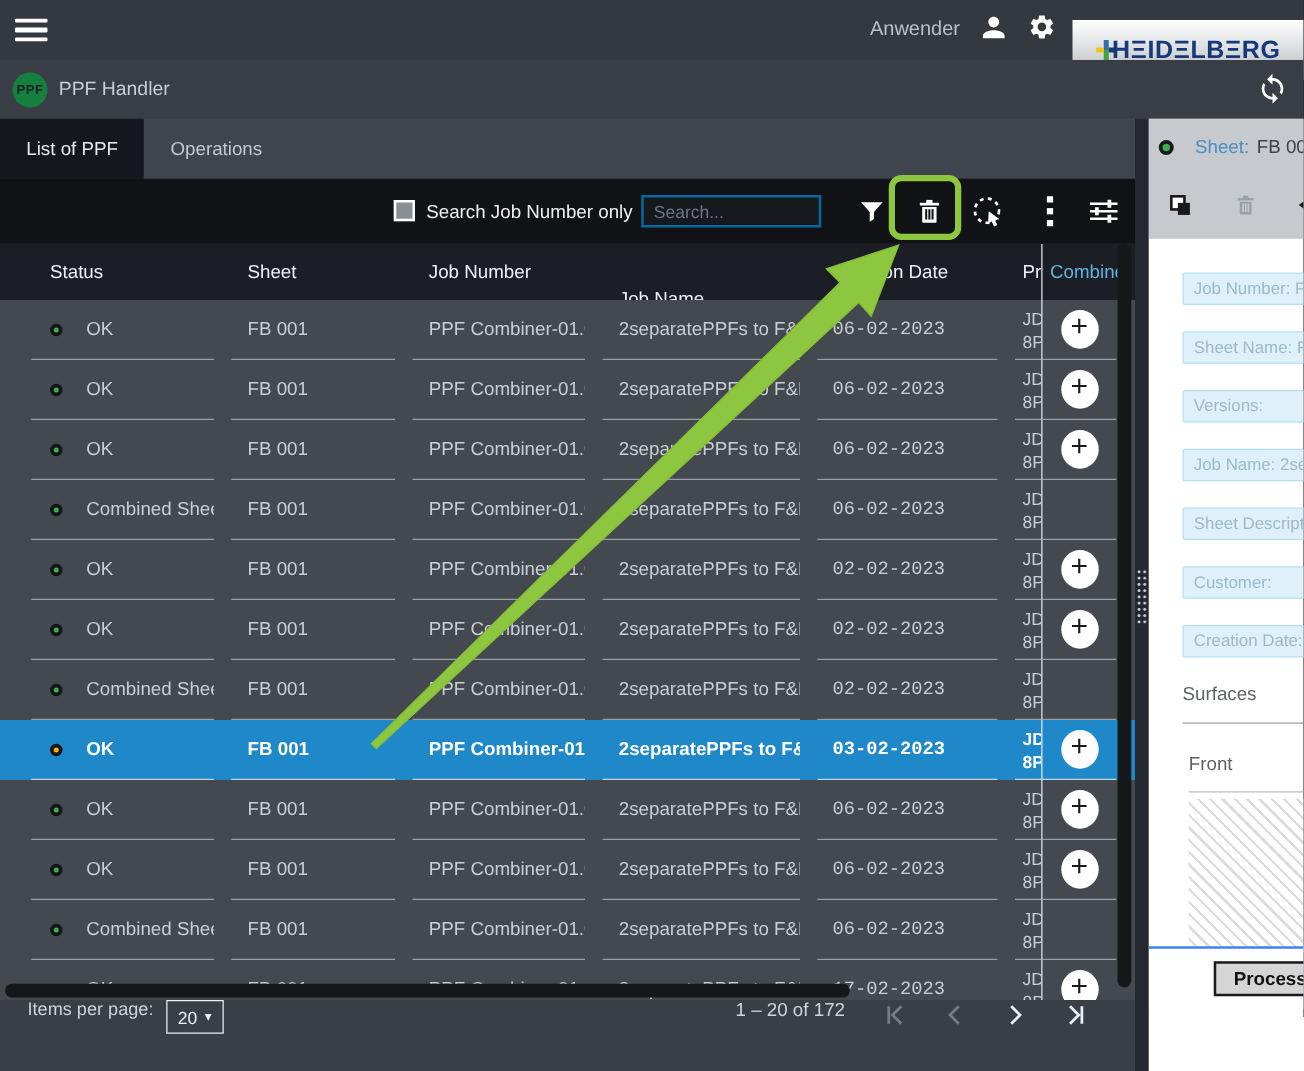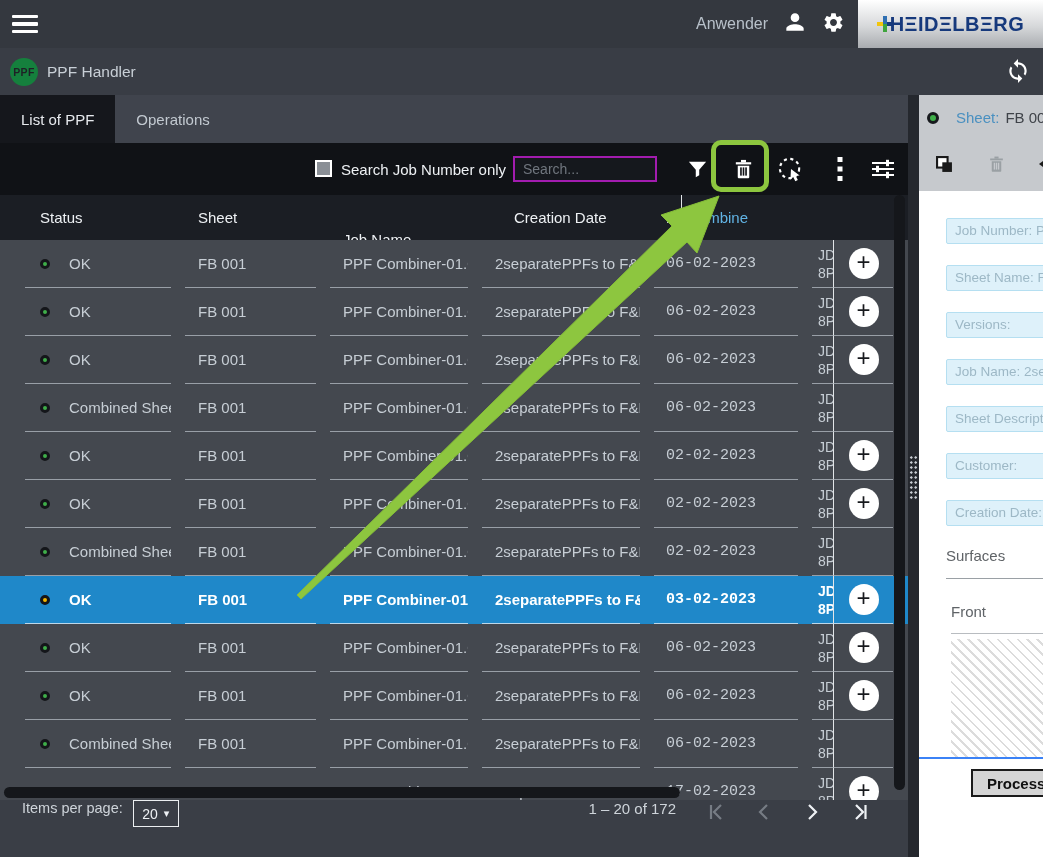--- a/index.html
+++ b/index.html
@@ -6,21 +6,21 @@
   html,body { width:1043px; height:857px; overflow:hidden; background:#111317;
               font-family:"Liberation Sans", sans-serif; }
   .screen { position:relative; width:1043px; height:857px; background:#393d45; overflow:hidden; }
 
   
   .topbar { position:relative; height:48px; background:#34383f; display:flex; align-items:center; }
   .hamburger { width:26px; margin-left:12px; cursor:pointer; }
   .hamburger div { height:3.5px; background:#fff; margin:4px 0; border-radius:1px; }
   .topbar-right { position:absolute; right:198px; top:0; height:48px; display:flex; align-items:center; gap:14px; }
   .user-label { color:#b8c1ca; font-size:16px; }
-  .logo-panel { position:absolute; right:0; top:0; width:185px; height:48px;
+  .logo-panel { position:absolute; right:0; top:16px; width:185px; height:48px;
                 background:linear-gradient(#ffffff, #d6d8da 55%, #a9acb0);
                 display:flex; align-items:center; justify-content:center; }
   .logo-wrap { display:flex; align-items:center; }
   .logo-cross { position:relative; width:15px; height:20px; margin-right:-2px; }
   .logo-cross .v1 { position:absolute; left:6px; top:2px; width:4px; height:8px; background:#2f6fb2; }
   .logo-cross .v2 { position:absolute; left:6px; top:10px; width:4px; height:8px; background:#3ea43d; }
   .logo-cross .h1 { position:absolute; left:0; top:8px; width:6px; height:4px; background:#f2c50e; }
   .logo-cross .h2 { position:absolute; left:10px; top:8px; width:5px; height:4px; background:#16397c; }
   .logo-text { color:#16397c; font-weight:bold; font-size:20px; letter-spacing:.5px; }
 
@@ -40,21 +40,21 @@
   .tab { height:48px; display:flex; align-items:center; padding:0 21px; font-size:15px;
          color:#c2c9d0; cursor:pointer; }
   .tab.active { background:#15171c; color:#e7eaee; }
 
   .toolbar { position:relative; height:52px; background:#101216; }
   .checkbox { position:absolute; left:315px; top:17px; width:17px; height:17px;
               background:#8a8f96; border:2px solid #fff; cursor:pointer; }
   .checkbox-label { position:absolute; left:341px; top:0; height:52px; display:flex;
                     align-items:center; color:#eef1f4; font-size:15px; }
   .search-input { position:absolute; left:513px; top:13px; width:144px; height:26px;
-                  background:#15181d; border:2px solid #a21caf; color:#c7ced5;
+                  background:#15181d; border:2px solid #0369a1; color:#c7ced5;
                   font-size:14px; padding:0 8px; outline:none; font-family:"Liberation Sans",sans-serif; }
   .search-input::placeholder { color:#70767e; }
   .tb-icon { position:absolute; top:0; height:52px; width:28px; display:flex; align-items:center;
              justify-content:center; cursor:pointer; background:none; border:none; }
 
   
   .thead { height:45px; background:#1b1e24; display:flex; align-items:flex-start; padding-left:25px;
            color:#eef1f4; font-size:15px; }
   .th { display:flex; align-items:center; height:45px; }
   .th-status { width:160px; padding-left:15px; }
@@ -238,20 +238,21 @@
             <rect x="16" y="3.8" width="3" height="6.4" fill="#fff"></rect>
             <rect x="6" y="9.8" width="3" height="6.4" fill="#fff"></rect>
             <rect x="16" y="15.8" width="3" height="6.4" fill="#fff"></rect>
           </svg>
         </button>
       </div>
 
       <div class="thead">
         <div class="th th-status">Status</div>
         <div class="th th-sheet">Sheet</div>
+        <div class="th th-jobnumber">Job Number</div>
         <div class="th th-jobname">Job Name</div>
         <div class="th th-date">Creation Date</div>
         <div class="th th-pr">Pr</div>
         <div class="th th-combine">Combine</div>
       </div>
 
       <div class="tbody">
           <div class="trow">
     <div class="cell c-status">
       <span class="dot green"></span>

